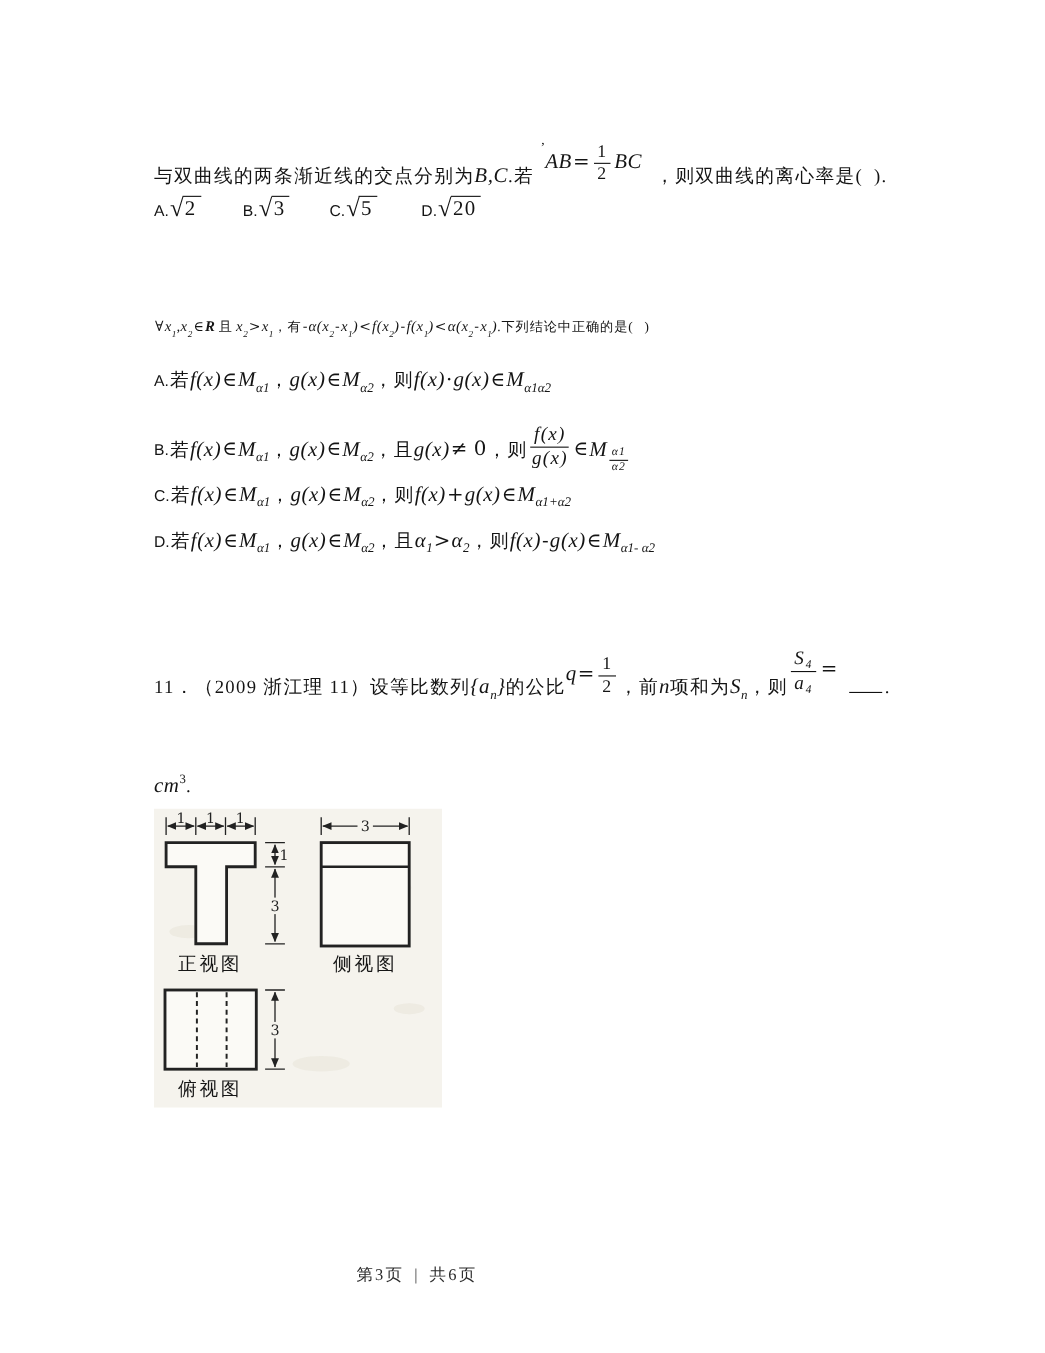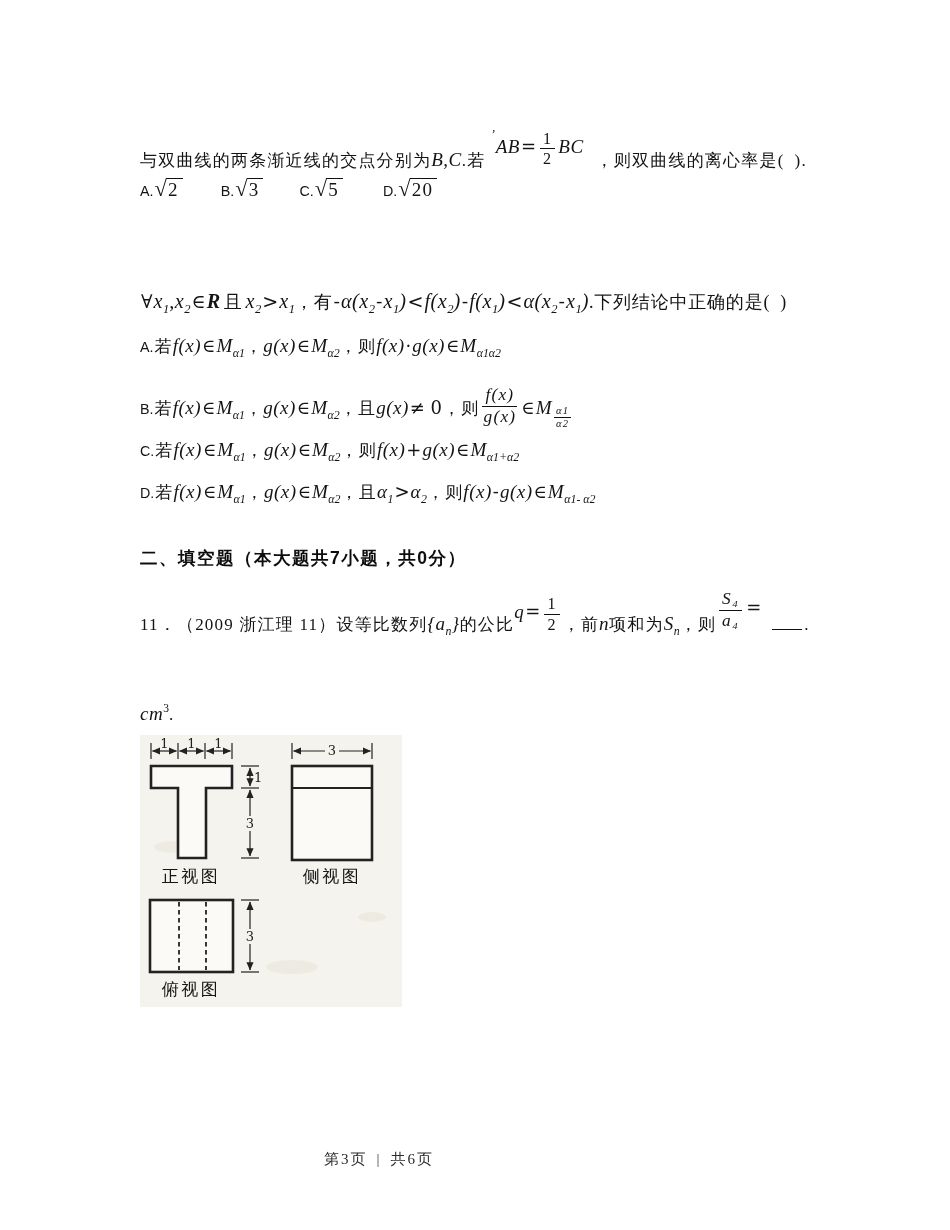--- a/index.html
+++ b/index.html
@@ -2,21 +2,21 @@
 <html><head>
 <meta charset="utf-8">
 <style>
   html,body{margin:0;padding:0;}
   body{
     width:950px;height:1230px;background:#ffffff;position:relative;
     font-family:"Liberation Serif","DejaVu Serif",serif;color:#141414;overflow:hidden;
   }
   .page{position:absolute;inset:0;background:#fff;}
   .line{position:absolute;white-space:nowrap;font-size:17px;letter-spacing:1.2px;line-height:1.3;}
-  .line.tight{font-size:18px;letter-spacing:0.8px;}
+  .line.tight{font-size:12px;letter-spacing:0.8px;}
   .line span{letter-spacing:inherit;}
   span.it{font-family:"Liberation Serif","DejaVu Serif",serif;font-style:italic;font-size:1.12em;letter-spacing:0.5px;}
   span.bi{font-family:"Liberation Serif","DejaVu Serif",serif;font-style:italic;font-weight:bold;font-size:1.12em;letter-spacing:0.5px;}
   span.sym{font-family:"DejaVu Serif",serif;font-size:1.06em;letter-spacing:0;padding:0 1px;}
   span.sub{font-family:"Liberation Serif",serif;font-style:italic;font-size:0.7em;vertical-align:-5px;letter-spacing:0;}
   span.sup{font-size:0.68em;vertical-align:8px;letter-spacing:0;}
   span.lbl{font-family:"Liberation Sans","DejaVu Sans",sans-serif;font-size:0.84em;letter-spacing:0;margin-right:1px;}
   span.tick{font-size:0.75em;letter-spacing:0;}
   .gap{display:inline-block;}
   .blank{display:inline-block;border-bottom:1.7px solid #111;height:0.85em;vertical-align:baseline;margin:0 2px;}
@@ -56,21 +56,20 @@
         <span class="rs">√</span>
         <span class="rv">20</span>
       </span></div>
 
   <div class="line tight" style="left:140px;top:288px"><span class="sym">∀</span><span class="it">x</span><span class="sub">1</span><span class="it">,</span><span class="it">x</span><span class="sub">2</span><span class="sym">∈</span><span class="bi">R</span><span class="gap" style="width: 3px;"></span><span>且</span><span class="gap" style="width: 3px;"></span><span class="it">x</span><span class="sub">2</span><span class="sym">&gt;</span><span class="it">x</span><span class="sub">1</span><span>，有</span><span class="sym">-</span><span class="it">α(x</span><span class="sub">2</span><span class="sym">-</span><span class="it">x</span><span class="sub">1</span><span class="it">)</span><span class="sym">&lt;</span><span class="it">f(x</span><span class="sub">2</span><span class="it">)</span><span class="sym">-</span><span class="it">f(x</span><span class="sub">1</span><span class="it">)</span><span class="sym">&lt;</span><span class="it">α(x</span><span class="sub">2</span><span class="sym">-</span><span class="it">x</span><span class="sub">1</span><span class="it">)</span><span>.下列结论中正确的是(</span><span class="gap" style="width: 10px;"></span><span>)</span></div>
   <div class="line" style="left:140px;top:334px"><span class="lbl">A.</span><span>若</span><span class="it">f(x)</span><span class="sym">∈</span><span class="it">M</span><span class="sub">α1</span><span>，</span><span class="it">g(x)</span><span class="sym">∈</span><span class="it">M</span><span class="sub">α2</span><span>，则</span><span class="it">f(x)</span><span class="sym">·</span><span class="it">g(x)</span><span class="sym">∈</span><span class="it">M</span><span class="sub">α1α2</span></div>
   <div class="line" style="left:140px;top:390px"><span class="lbl">B.</span><span>若</span><span class="it">f(x)</span><span class="sym">∈</span><span class="it">M</span><span class="sub">α1</span><span>，</span><span class="it">g(x)</span><span class="sym">∈</span><span class="it">M</span><span class="sub">α2</span><span>，且</span><span class="it">g(x)</span><span class="sym">≠ 0</span><span>，则</span><span class="frac fr-it" style="position: relative; top: -4px;"><span class="fn">f(x)</span><span class="fd">g(x)</span></span><span class="sym">∈</span><span class="it">M</span><span class="sf"><span class="fn">α1</span><span class="fd">α2</span></span></div>
   <div class="line" style="left:140px;top:438px"><span class="lbl">C.</span><span>若</span><span class="it">f(x)</span><span class="sym">∈</span><span class="it">M</span><span class="sub">α1</span><span>，</span><span class="it">g(x)</span><span class="sym">∈</span><span class="it">M</span><span class="sub">α2</span><span>，则</span><span class="it">f(x)</span><span class="sym">+</span><span class="it">g(x)</span><span class="sym">∈</span><span class="it">M</span><span class="sub">α1+α2</span></div>
   <div class="line" style="left:140px;top:480px"><span class="lbl">D.</span><span>若</span><span class="it">f(x)</span><span class="sym">∈</span><span class="it">M</span><span class="sub">α1</span><span>，</span><span class="it">g(x)</span><span class="sym">∈</span><span class="it">M</span><span class="sub">α2</span><span>，且</span><span class="it">α</span><span class="sub">1</span><span class="sym">&gt;</span><span class="it">α</span><span class="sub">2</span><span>，则</span><span class="it">f(x)</span><span class="sym">-</span><span class="it">g(x)</span><span class="sym">∈</span><span class="it">M</span><span class="sub">α1- α2</span></div>
 
-  <div class="header" style="left:140px;top:546px">二、填空题（本大题共7小题，共0分）</div>
 
   <div class="line" style="left:140px;top:606px"><span>11．（2009 浙江理 11）设等比数列</span><span class="it">{a</span><span class="sub">n</span><span class="it">}</span><span>的公比</span><span class="it" style="position: relative; top: -12px;">q</span><span class="sym" style="position: relative; top: -12px;">=</span><span class="frac " style="position: relative; top: -12px;"><span class="fn">1</span><span class="fd">2</span></span><span>，前</span><span class="it">n</span><span>项和为</span><span class="it">S</span><span class="sub">n</span><span>，则</span><span class="frac fr-it" style="position: relative; top: -16px;"><span class="fn">S₄</span><span class="fd">a₄</span></span><span class="sym" style="position: relative; top: -16px;">=</span><span class="gap" style="width: 8px;"></span><span class="blank" style="width: 30px;"></span><span>.</span></div>
 
   <div class="line" style="left:140px;top:701px"><span class="it">cm</span><span class="sup">3</span><span>.</span></div>
 
   <svg class="fig" style="left:140px;top:735px" width="262" height="272" viewBox="0 0 262 272">
     <defs>
       <marker id="ah" viewBox="0 0 8 8" refX="7.5" refY="4" markerWidth="7" markerHeight="7" orient="auto-start-reverse">
         <path d="M0,0.6 L8,4 L0,7.4 Z" fill="#222"></path>
       </marker>

